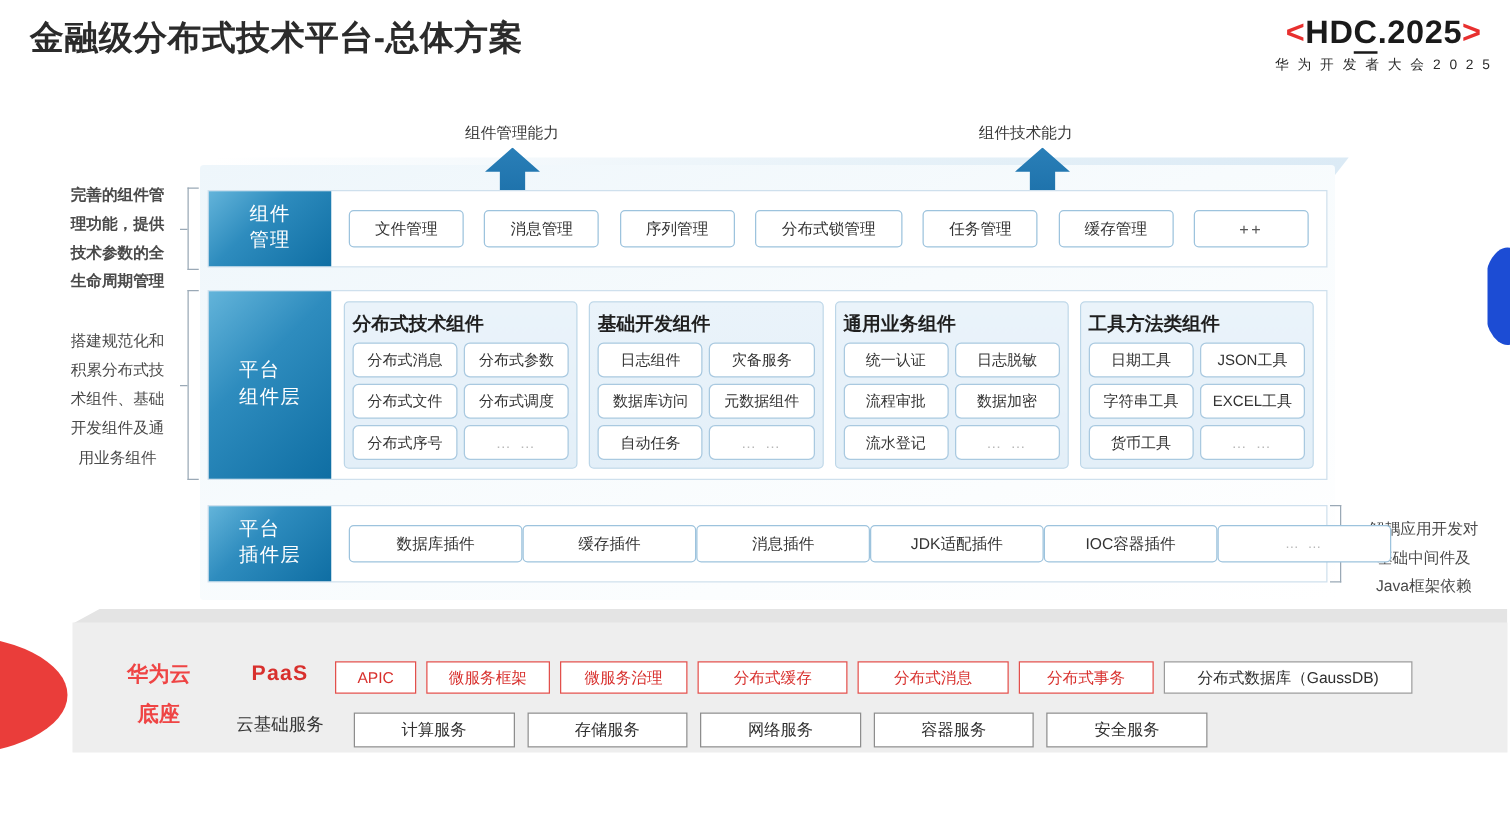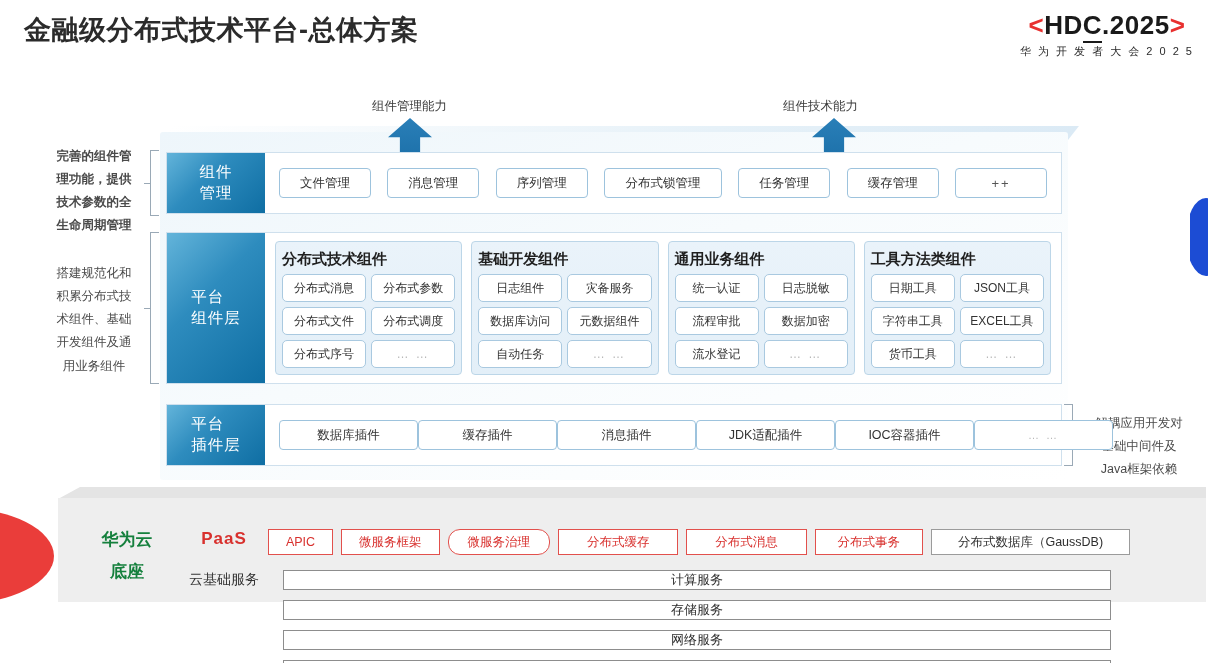--- a/index.html
+++ b/index.html
@@ -133,21 +133,21 @@
     position:absolute;left:58px;top:487px;width:1148px;height:12px;
     background:#e4e4e4;
     clip-path:polygon(22px 0,1148px 0,1148px 12px,0 12px);
   }
   .slab{
     position:absolute;left:58px;top:498px;width:1148px;height:104px;
     background:#eeeeee;
   }
   .base-label{
     position:absolute;left:72px;top:524px;width:110px;text-align:center;
-    font-size:17px;font-weight:bold;color:#15803d;line-height:1.9;
+    font-size:17px;font-weight:bold;color:#ef4444;line-height:1.9;
   }
   .paas-label{
     position:absolute;left:178px;top:529px;width:92px;text-align:center;
     font-size:17px;font-weight:bold;color:#d8302d;letter-spacing:1px;
   }
   .cloud-label{
     position:absolute;left:172px;top:571px;width:104px;text-align:center;
     font-size:14px;color:#333;
   }
   .paas-row{
@@ -156,22 +156,22 @@
   }
   .paas-row .pchip{
     border:1.4px solid #e2504c;background:#ffffff;color:#d8302d;
     font-size:12.5px;display:flex;align-items:center;justify-content:center;
     box-sizing:border-box;white-space:nowrap;
   }
   .paas-row .pchip.neutral{
     border:1.4px solid #9b9b9b;color:#2f2f2f;
   }
   .cloud-row{
-    position:absolute;left:283px;top:570px;width:828px;height:28px;
-    display:flex;gap:10px;flex-direction:column;
+    position:absolute;left:283px;top:570px;width:683px;height:28px;
+    display:flex;gap:10px;
   }
   .cloud-row .cchip{
     flex:1;border:1.4px solid #8d8d8d;background:#ffffff;color:#2f2f2f;
     font-size:13px;display:flex;align-items:center;justify-content:center;
     box-sizing:border-box;white-space:nowrap;
   }
 </style>
 </head>
 <body>
 
@@ -305,21 +305,21 @@
   <div class="slab"></div>
 
   <div class="base-label" style="white-space:pre-line;">华为云
 底座</div>
   <div class="paas-label">PaaS</div>
   <div class="cloud-label">云基础服务</div>
 
   <div class="paas-row">
     <div class="pchip" style="width:66px;">APIC</div>
     <div class="pchip" style="width:100px;">微服务框架</div>
-    <div class="pchip" style="width:104px;border-radius:12px;">微服务治理</div>
+    <div class="pchip" style="width:104px;">微服务治理</div>
     <div class="pchip" style="width:122px;">分布式缓存</div>
     <div class="pchip" style="width:122px;">分布式消息</div>
     <div class="pchip" style="width:110px;">分布式事务</div>
     <div class="pchip neutral" style="width:202px;">分布式数据库（GaussDB)</div>
   </div>
 
   <div class="cloud-row">
     <div class="cchip">计算服务</div>
     <div class="cchip">存储服务</div>
     <div class="cchip">网络服务</div>

